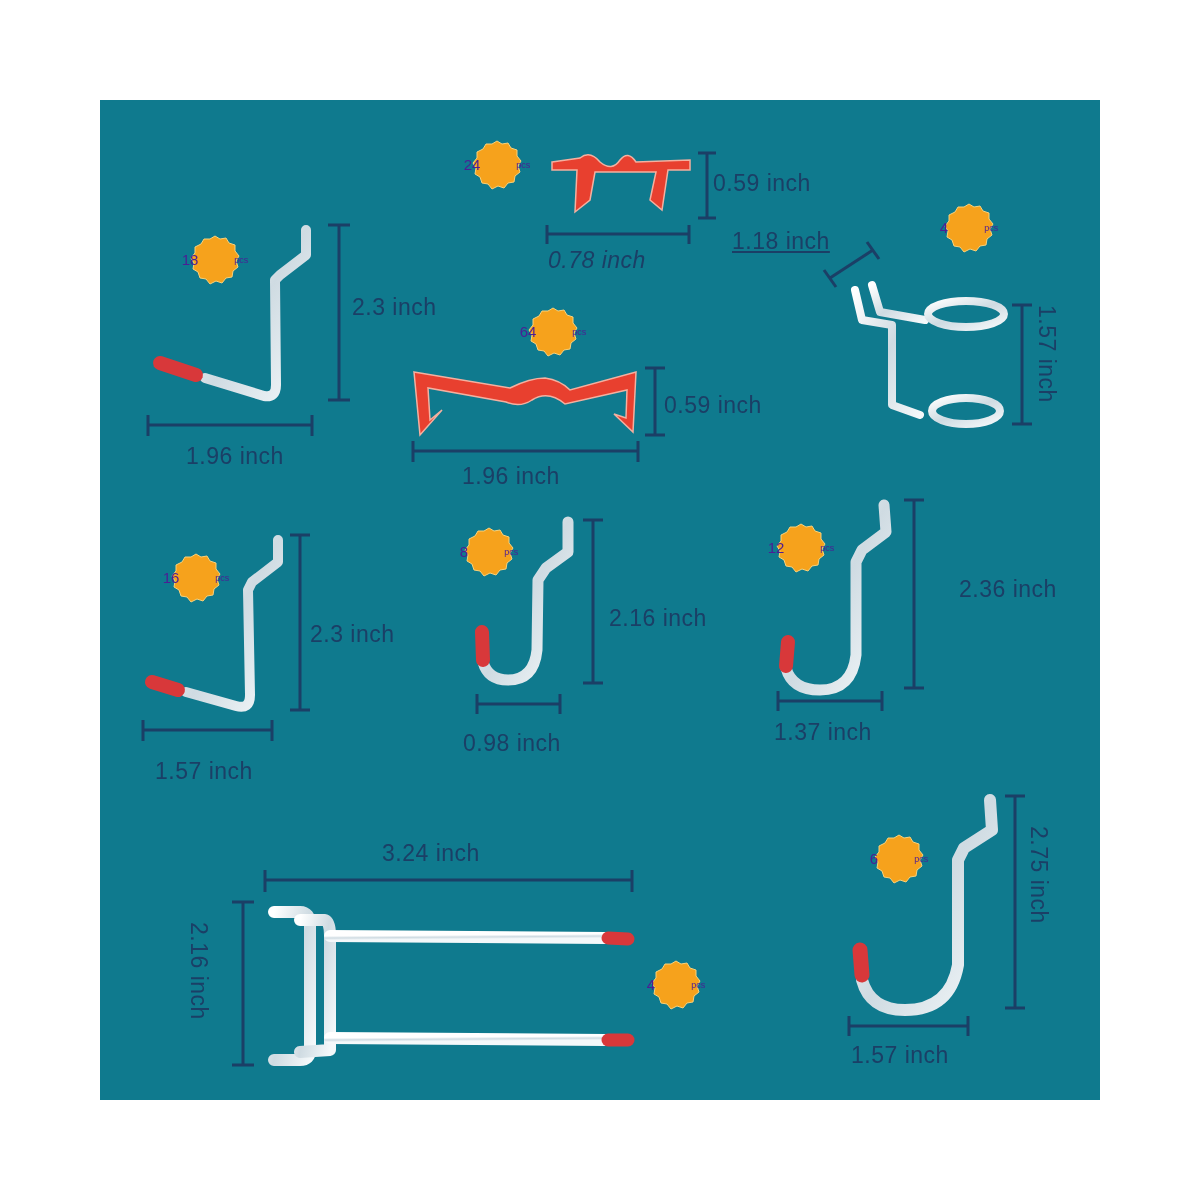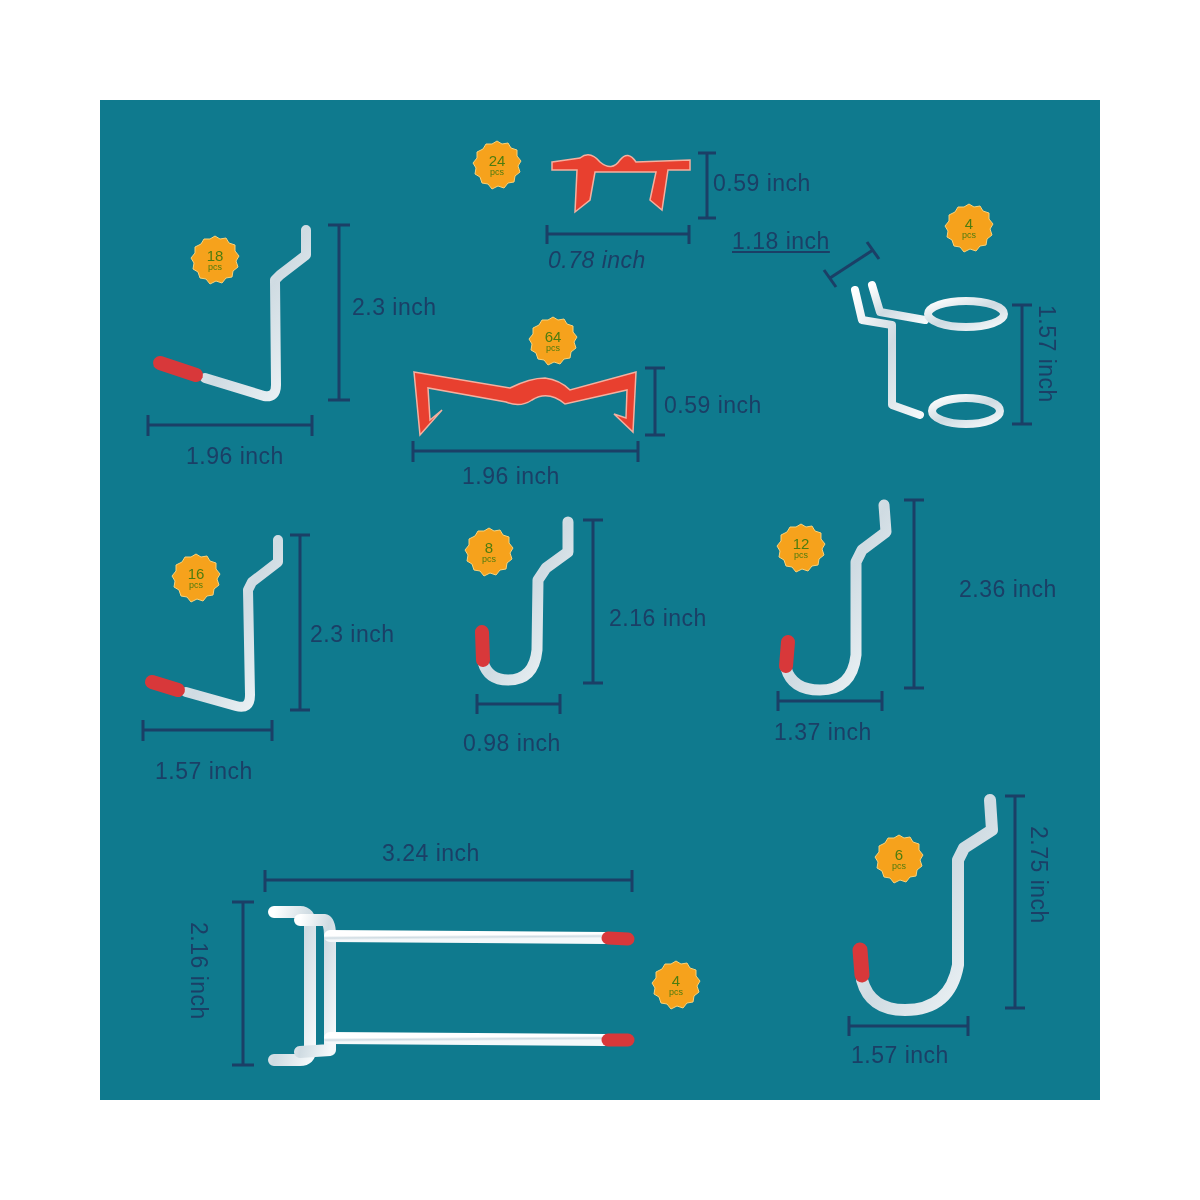--- a/index.html
+++ b/index.html
@@ -1,24 +1,24 @@
 <!DOCTYPE html>
 <html><head>
 <meta charset="utf-8">
 <style>
   html, body { margin:0; padding:0; background:#ffffff; }
   body { width:1200px; height:1200px; position:relative; overflow:hidden; font-family:"Liberation Sans", sans-serif; }
   .panel { position:absolute; left:100px; top:100px; width:1000px; height:1000px; background:#0f7a8e; }
   svg.art { position:absolute; left:0; top:0; width:1200px; height:1200px; }
   .dim { position:absolute; color:#1b3f66; font-size:23px; letter-spacing:0.5px; white-space:nowrap; }
   .dim.rot90 { transform-origin:left top; transform:rotate(90deg); }
-  .badge { position:absolute; width:50px; height:50px; display:flex; flex-direction:column; align-items:center; justify-content:center; color:#4d7c0f; }
+  .badge { position:absolute; width:50px; height:50px; display:flex; flex-direction:row; align-items:center; justify-content:center; color:#4c1d95; }
   .badge svg { position:absolute; left:0; top:0; width:50px; height:50px; }
   .badge .num { position:relative; font-size:15px; line-height:14px; }
-  .badge .unit { position:relative; font-size:9px; line-height:9px; }
+  .badge .unit { position:relative; font-size:9px; line-height:9px;padding-left:36px; }
 </style>
 </head>
 <body>
 
 <div class="panel"></div>
 
 <svg class="art" viewBox="0 0 1200 1200">
   <defs>
     <linearGradient id="metal" x1="0" y1="0" x2="1" y2="1">
       <stop offset="0" stop-color="#ffffff"></stop>
@@ -180,21 +180,21 @@
   <span class="num">24</span>
   <span class="unit">pcs</span>
 </div>
 <div class="badge" style="left:944px; top:203px;">
   <svg viewBox="0 0 50 50">
       <polygon points="25,1 30,4 36,3 39,8 45,10 45,16 49,21 46,26 48,32 43,36 42,42 36,43 32,48 26,46 20,49 16,44 10,43 8,37 3,34 4,28 1,23 5,18 5,12 11,9 14,4 20,4" fill="#f6a21c" stroke="#f9d27a" stroke-width="1"></polygon>
     </svg>
   <span class="num">4</span>
   <span class="unit">pcs</span>
 </div>
-<div class="badge" style="left:528px; top:316px;">
+<div class="badge" style="left:528px; top:307px;">
   <svg viewBox="0 0 50 50">
       <polygon points="25,1 30,4 36,3 39,8 45,10 45,16 49,21 46,26 48,32 43,36 42,42 36,43 32,48 26,46 20,49 16,44 10,43 8,37 3,34 4,28 1,23 5,18 5,12 11,9 14,4 20,4" fill="#f6a21c" stroke="#f9d27a" stroke-width="1"></polygon>
     </svg>
   <span class="num">64</span>
   <span class="unit">pcs</span>
 </div>
 <div class="badge" style="left:171px; top:553px;">
   <svg viewBox="0 0 50 50">
       <polygon points="25,1 30,4 36,3 39,8 45,10 45,16 49,21 46,26 48,32 43,36 42,42 36,43 32,48 26,46 20,49 16,44 10,43 8,37 3,34 4,28 1,23 5,18 5,12 11,9 14,4 20,4" fill="#f6a21c" stroke="#f9d27a" stroke-width="1"></polygon>
     </svg>

